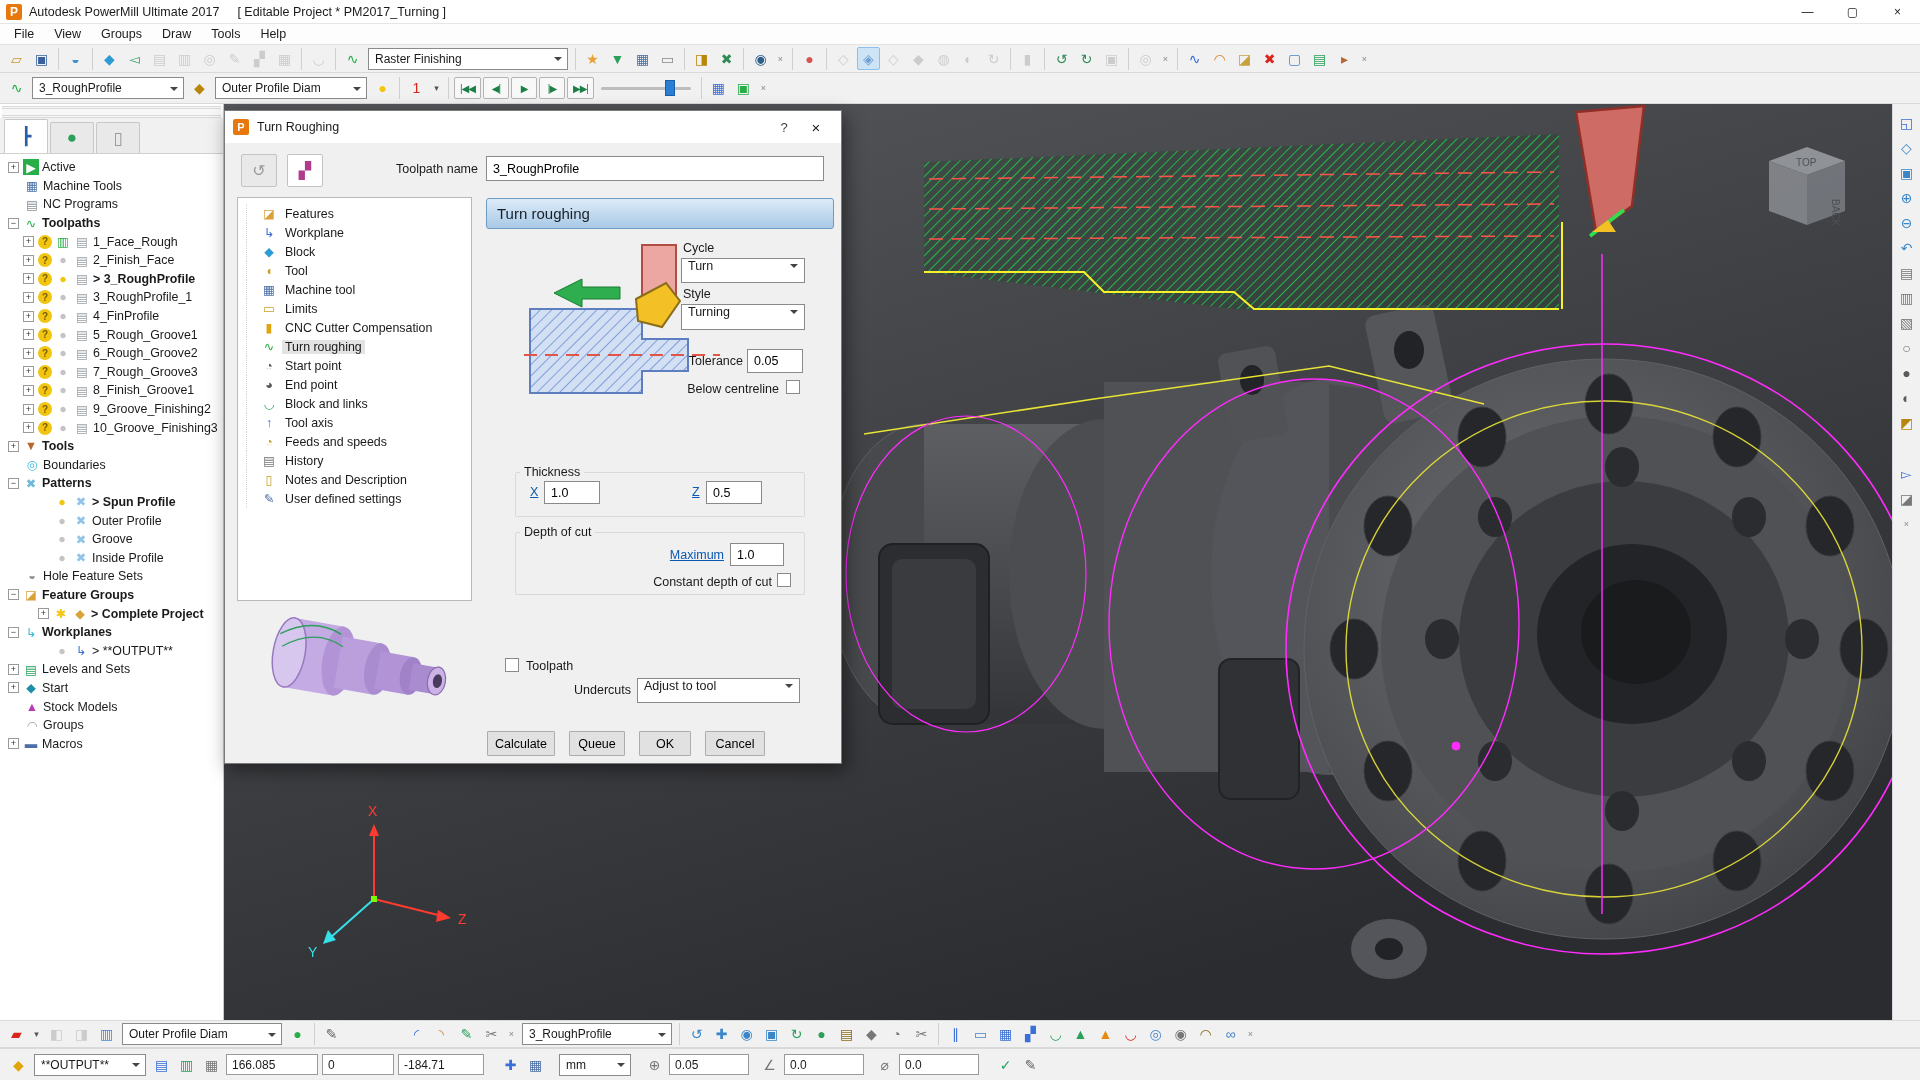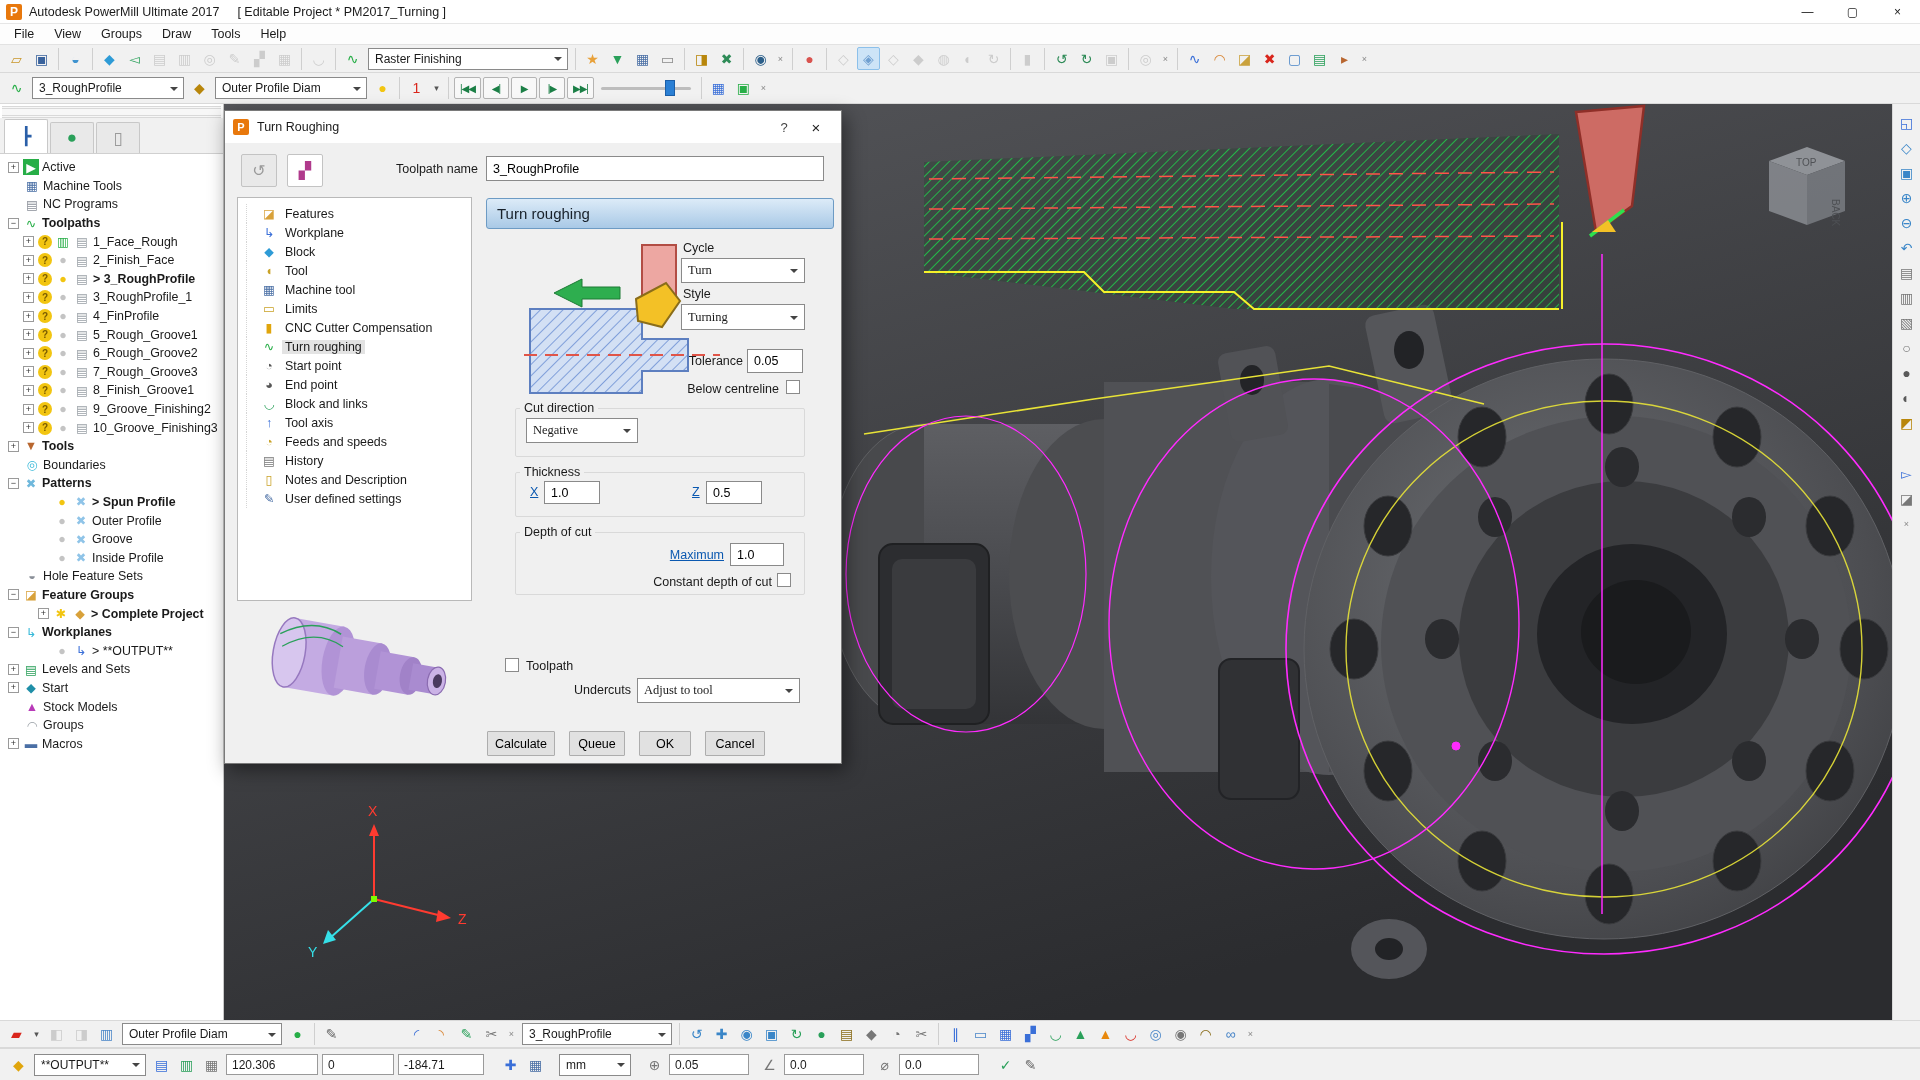--- a/index.html
+++ b/index.html
@@ -79,22 +79,22 @@
   .lblr { position:absolute; font-size:12.5px; text-align:right; }
   .lbll { position:absolute; font-size:12.5px; }
   .tinput { position:absolute; height:25px; background:#fff; border:1px solid #8a8a8a; font-size:12.5px;
     padding:0 6px; font-family:inherit; }
   .dlg-tree { position:absolute; left:12px; top:54px; width:235px; height:404px; background:#fff; border:1px solid #b9b9b9; padding-top:6px; overflow:hidden; }
   .dtrow { height:19px; display:flex; align-items:center; gap:5px; padding-left:14px; border-left:1px dotted #d5d5d5; margin-left:8px; }
   .dtrow.on .dlabel { background:#e3e3e3; }
   .dtrow .dlabel { font-size:12.4px; padding:0 3px; }
   .dlg-header { position:absolute; left:261px; top:55px; width:348px; height:31px; border:1px solid #6d9bc4; border-radius:3px;
     background:linear-gradient(#dcebf8,#a9c9e6); display:flex; align-items:center; padding-left:10px; font-size:15px; color:#17202a; }
-  .select { position:absolute; background:#fff; border:1px solid #8a8a8a; display:flex; align-items:center;
-    font-size:12.5px; padding-left:6px;font-family:Liberation Serif, serif; }
+  .select { position:absolute; background:#fff; border:1px solid #8a8a8a; display:flex; align-items:flex-start;
+    font-size:12.5px; padding-left:6px; }
   .select .tri { width:0; height:0; border:4px solid transparent; border-top-color:#444; margin:5px 6px 0 auto; }
   .cb { position:absolute; width:14px; height:14px; background:#fff; border:1px solid #8a8a8a; }
   .link { color:#0a58b0; text-decoration:underline; }
   fieldset.grp { position:absolute; border:1px solid #d9d9d9; border-radius:2px; }
   fieldset.grp legend { font-size:12.5px; padding:0 4px; margin-left:4px; color:#1a1a1a; }
   .grp-inner { position:relative; width:100%; height:100%; }
   .dbtn { position:absolute; height:25px; background:#e1e1e1; border:1px solid #adadad; font-size:12.5px;
     font-family:inherit; border-radius:1px; }
   .preview { position:absolute; left:8px; top:464px; }
 </style>
@@ -609,21 +609,21 @@
     </div>
   <footer class="statusbar" id="statusbar">
       <span class="tbi" style="color: rgb(224, 165, 12);">◆</span>
       <div class="combo" style="width: 112px;">
         <span>**OUTPUT**</span>
         <span class="tri"></span>
       </div>
       <span class="tbi" style="color: rgb(58, 111, 216);">▤</span>
       <span class="tbi" style="color: rgb(42, 160, 90);">▥</span>
       <span class="tbi" style="color: rgb(119, 119, 119);">▦</span>
-      <div class="field" style="width: 92px;">120.306</div>
+      <div class="field" style="width: 92px;">166.085</div>
       <div class="field" style="width: 72px;">0</div>
       <div class="field" style="width: 86px;">-184.71</div>
       <span class="gap" style="width: 12px;"></span>
       <span class="tbi" style="color: rgb(58, 111, 216);">✚</span>
       <span class="tbi" style="color: rgb(74, 111, 165);">▦</span>
       <span class="gap" style="width: 8px;"></span>
       <div class="combo" style="width: 72px;">
         <span>mm</span>
         <span class="tri"></span>
       </div>
@@ -755,29 +755,20 @@
         <span>Turning</span>
           <span class="tri"></span>
       </div>
 
       <span class="lblr" style="left:420px;top:211px;width:98px;">Tolerance</span>
       <input class="tinput" style="left: 522px; top: 206px; width: 56px; height: 24px;" value="0.05">
 
       <span class="lblr" style="left:360px;top:239px;width:194px;">Below centreline</span>
       <span class="cb" style="left:561px;top:237px;"></span>
 
-      <fieldset class="grp" style="left:290px;top:258px;width:290px;height:56px;">
-        <legend>Cut direction</legend>
-        <div class="grp-inner">
-          <div class="select" style="left:10px;top:3px;width:112px;height:25px;">
-            <span>Negative</span>
-              <span class="tri"></span>
-          </div>
-        </div>
-      </fieldset>
 
       <fieldset class="grp" style="left:290px;top:322px;width:290px;height:52px;">
         <legend>Thickness</legend>
         <div class="grp-inner">
           <span class="lbll link" style="left:14px;top:6px;">X</span>
           <input class="tinput" style="left: 28px; top: 2px; width: 56px; height: 23px;" value="1.0">
           <span class="lbll link" style="left:176px;top:6px;">Z</span>
           <input class="tinput" style="left: 190px; top: 2px; width: 56px; height: 23px;" value="0.5">
         </div>
       </fieldset>

